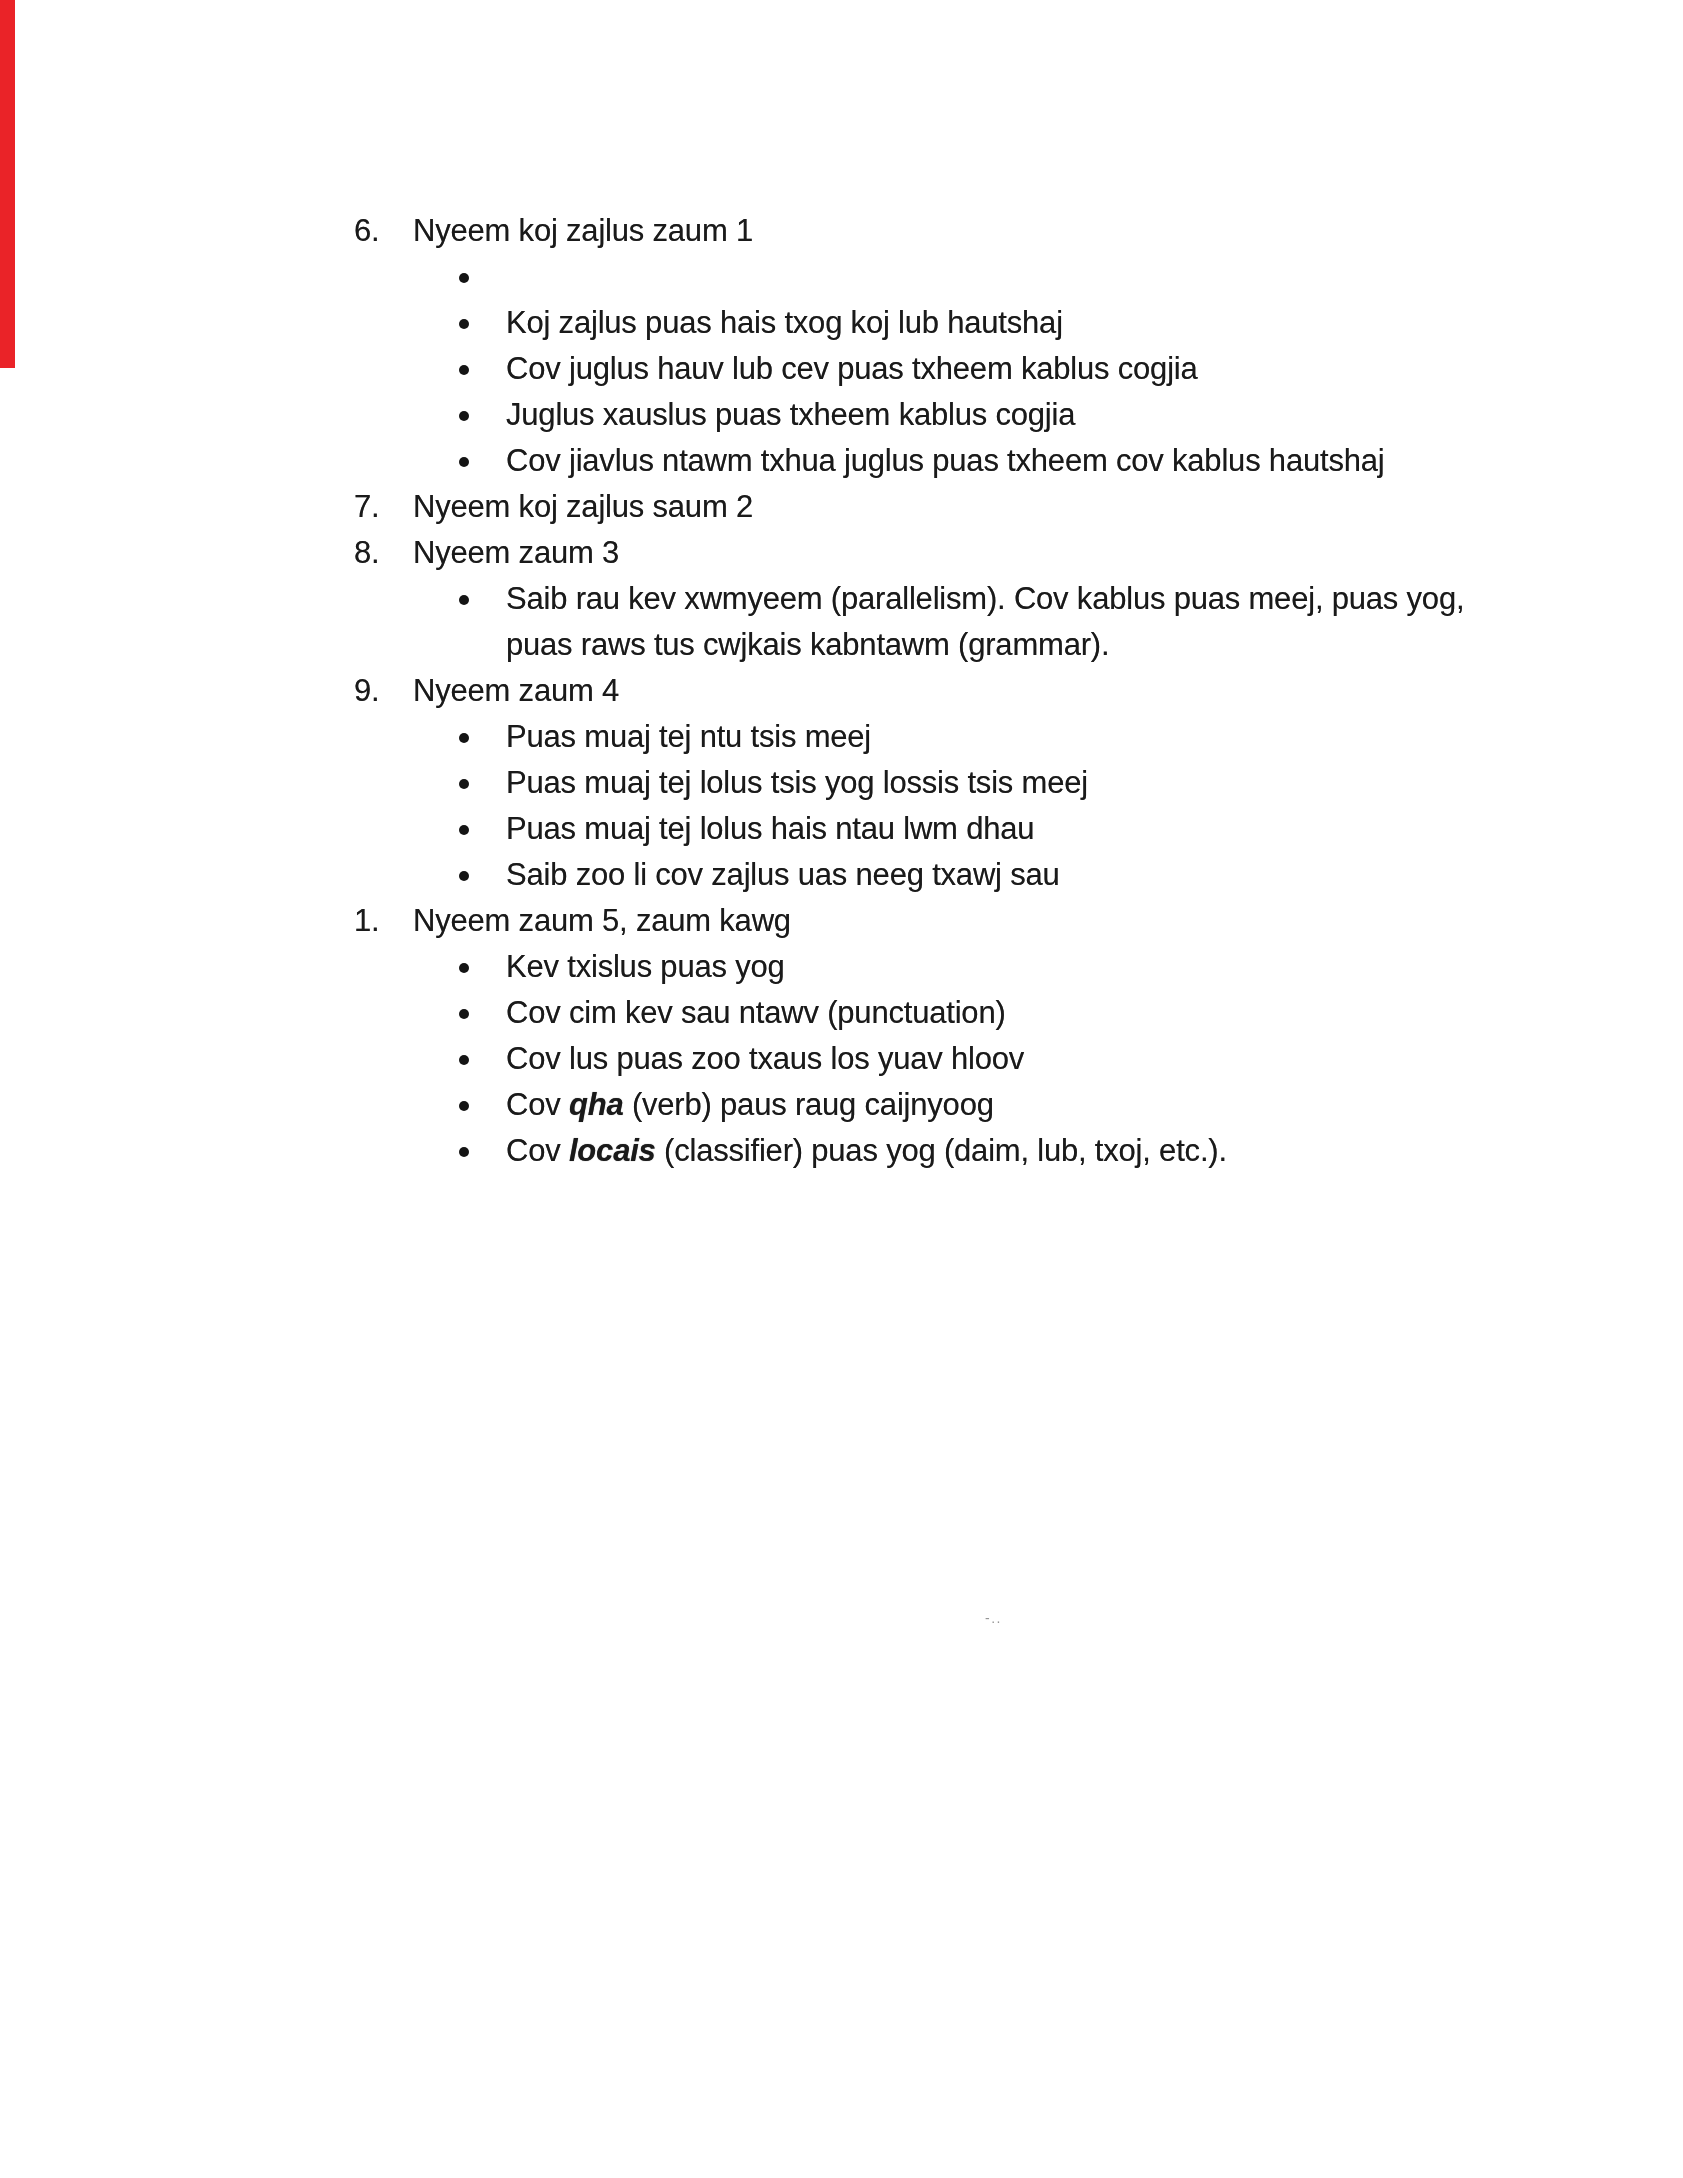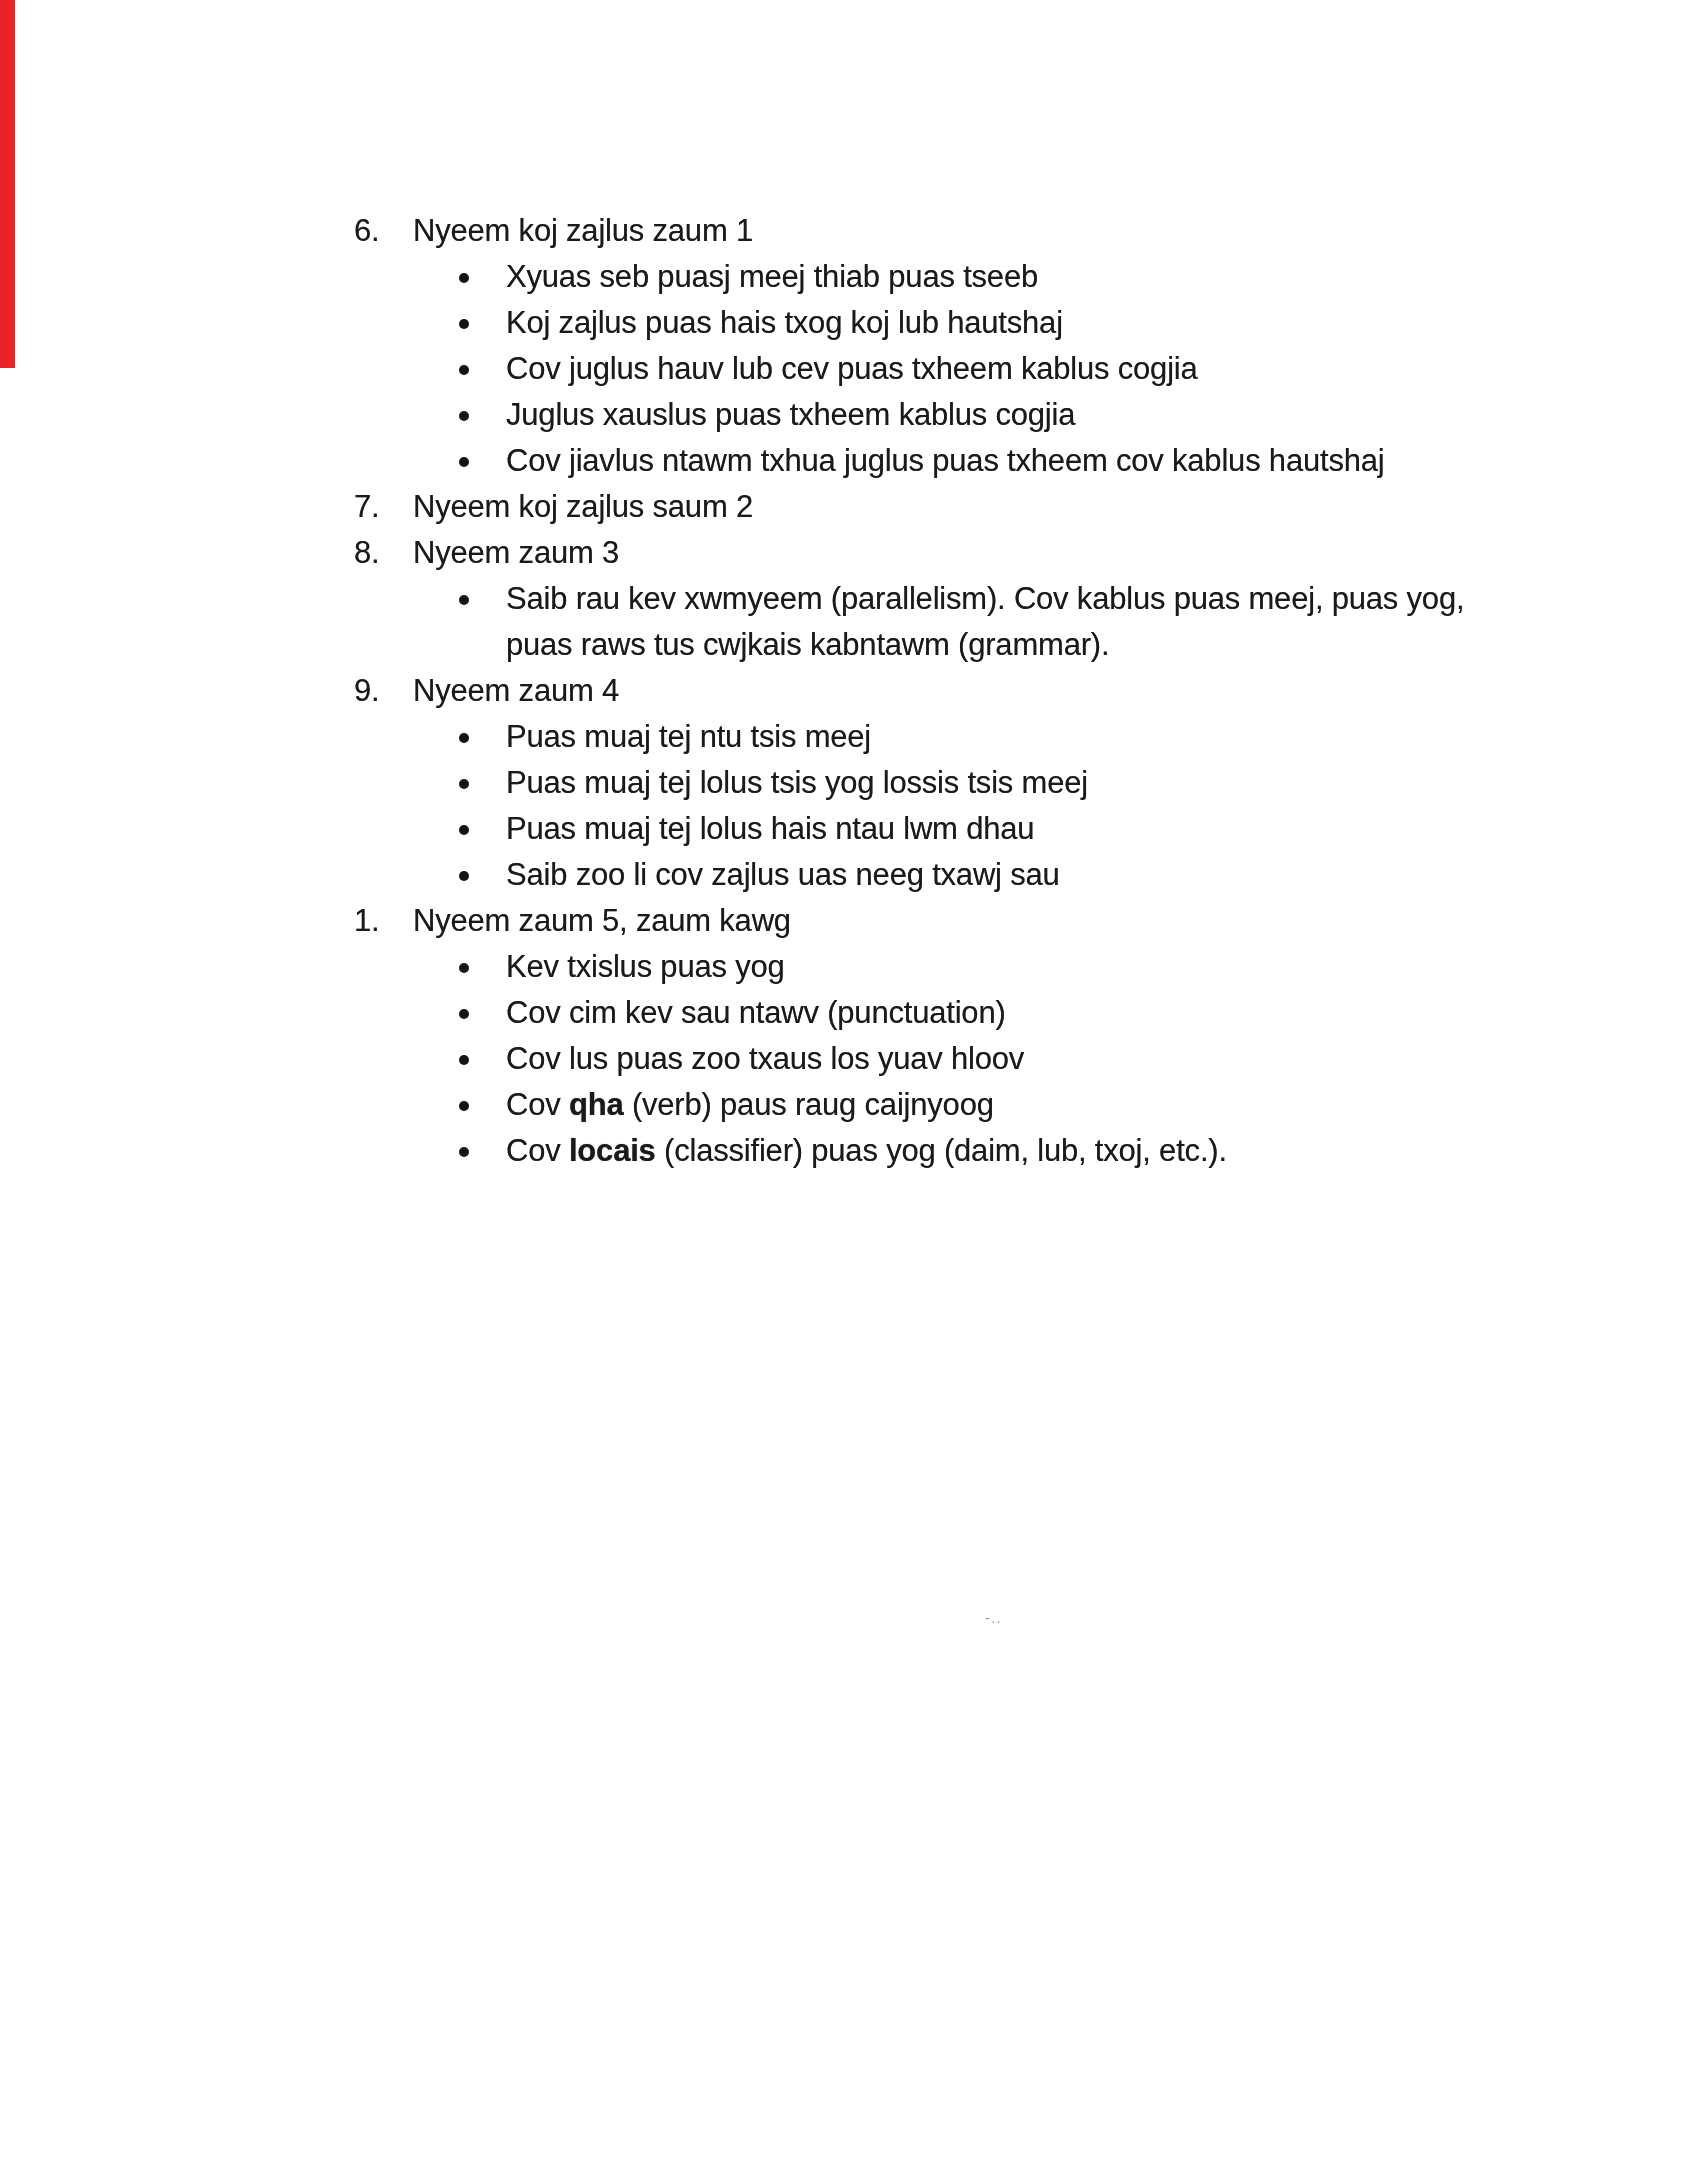--- a/index.html
+++ b/index.html
@@ -51,20 +51,21 @@
     left: 459px;
     top: 19px;
     width: 10px;
     height: 10px;
     border-radius: 50%;
     background: #141414;
   }
   .bold-term {
     font-weight: 700;
     text-shadow: 0 0 0.8px rgba(20,20,20,0.7);
+    font-style: italic;
   }
   .smudge {
     position: absolute;
     left: 985px;
     top: 1610px;
     font-size: 14px;
     color: #969696;
     letter-spacing: 1.5px;
     font-family: "Liberation Sans", sans-serif;
   }
@@ -74,21 +75,20 @@
 
 <div class="page">
   <div class="red-stripe"></div>
   <div class="textblock" id="numbered-list">
       <div class="row">
         <span class="num">6.</span>
         <span class="heading-text">Nyeem koj zajlus zaum 1</span>
       </div>
       <div class="row">
         <span class="bullet-dot"></span>
-        <span class="bullet-line"><span class="plain-term">Xyuas seb puasj meej thiab puas tseeb</span></span>
       </div>
       <div class="row">
         <span class="bullet-dot"></span>
         <span class="bullet-line"><span class="plain-term">Koj zajlus puas hais txog koj lub hautshaj</span></span>
       </div>
       <div class="row">
         <span class="bullet-dot"></span>
         <span class="bullet-line"><span class="plain-term">Cov juglus hauv lub cev puas txheem kablus cogjia</span></span>
       </div>
       <div class="row">

